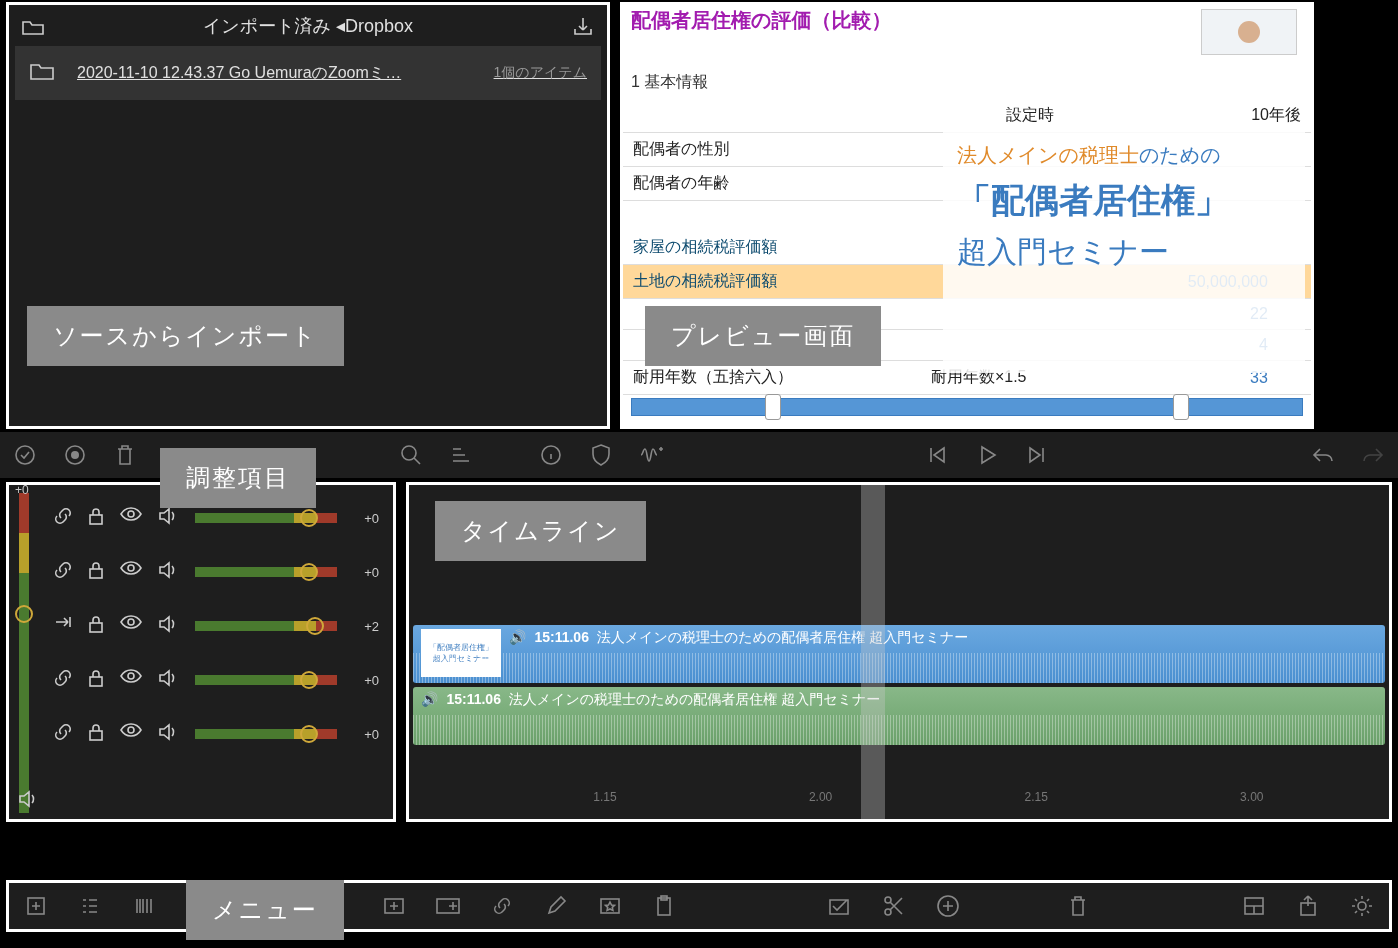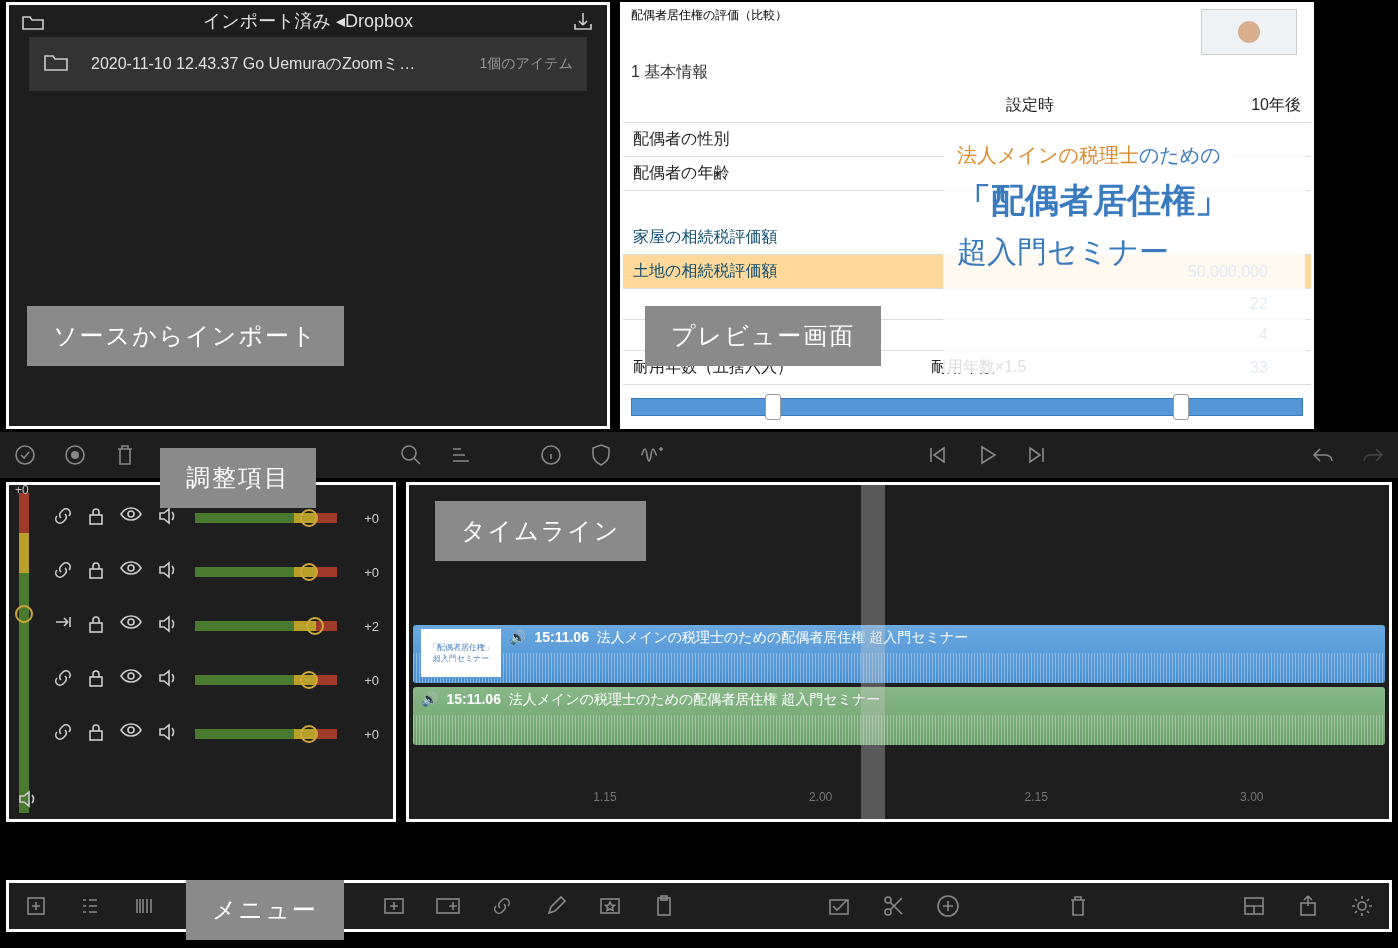--- a/index.html
+++ b/index.html
@@ -19,26 +19,26 @@
   *{box-sizing:border-box;margin:0;padding:0;}
   html,body{width:1398px;height:948px;background:#000;font-family:"Helvetica Neue",Arial,sans-serif;color:var(--text);overflow:hidden;}
   body{position:relative;}
 
   
   .panel-source{
     position:absolute;left:6px;top:2px;width:604px;height:427px;
     background:var(--bg);border:3px solid var(--border-white);
   }
   .panel-source .header{
-    display:flex;align-items:center;height:32px;padding:1px 10px;
+    display:flex;align-items:center;height:41px;padding:1px 10px;
     background:var(--bg);
   }
   .panel-source .header .title{flex:1;text-align:center;font-size:18px;}
   .panel-source .icon-btn{width:28px;height:28px;display:flex;align-items:center;justify-content:center;}
-  .panel-source .list{padding:0 20px;}
+  .panel-source .list{padding:0 6px;text-decoration:underline;}
   .panel-source .item{
     display:flex;align-items:center;height:54px;background:var(--panel);
     padding:0 14px;gap:22px;font-size:16px;
   }
   .panel-source .item .name{flex:1;white-space:nowrap;overflow:hidden;text-overflow:ellipsis;}
   .panel-source .item .meta{font-size:14px;color:var(--muted);}
   .panel-source .label-overlay{
     position:absolute;left:18px;bottom:60px;
   }
 
@@ -49,21 +49,21 @@
     display:inline-block;
   }
 
   
   .panel-preview{
     position:absolute;left:620px;top:2px;right:0;width:694px;height:427px;
     border:3px solid var(--border-white);background:#fff;color:#222;
     overflow:hidden;
   }
   .preview-content{position:relative;width:100%;height:100%;font-size:16px;}
-  .pv-title{padding:2px 8px;font-size:12px;color:#000000;}
+  .pv-title{padding:2px 8px;font-size:20px;color:#a21caf;font-weight:bold;}
   .pv-section{padding:6px 8px;font-size:16px;color:#333;margin-top:30px;}
   .pv-table{width:100%;border-collapse:collapse;font-size:16px;}
   .pv-table td,.pv-table th{padding:6px 10px;border-bottom:1px solid #ddd;text-align:left;}
   .pv-header-row{background:var(--blue-dark);color:#fff;font-weight:400;}
   .pv-header-row th{text-align:center;padding:8px;}
   .pv-link{color:#0c4a6e;}
   .pv-val-right{text-align:right !important;color:#3a7bbf;}
   .pv-highlight{background:#ffd89a;}
   .pv-overlay-badge{
     position:absolute;right:14px;top:4px;width:96px;height:46px;

